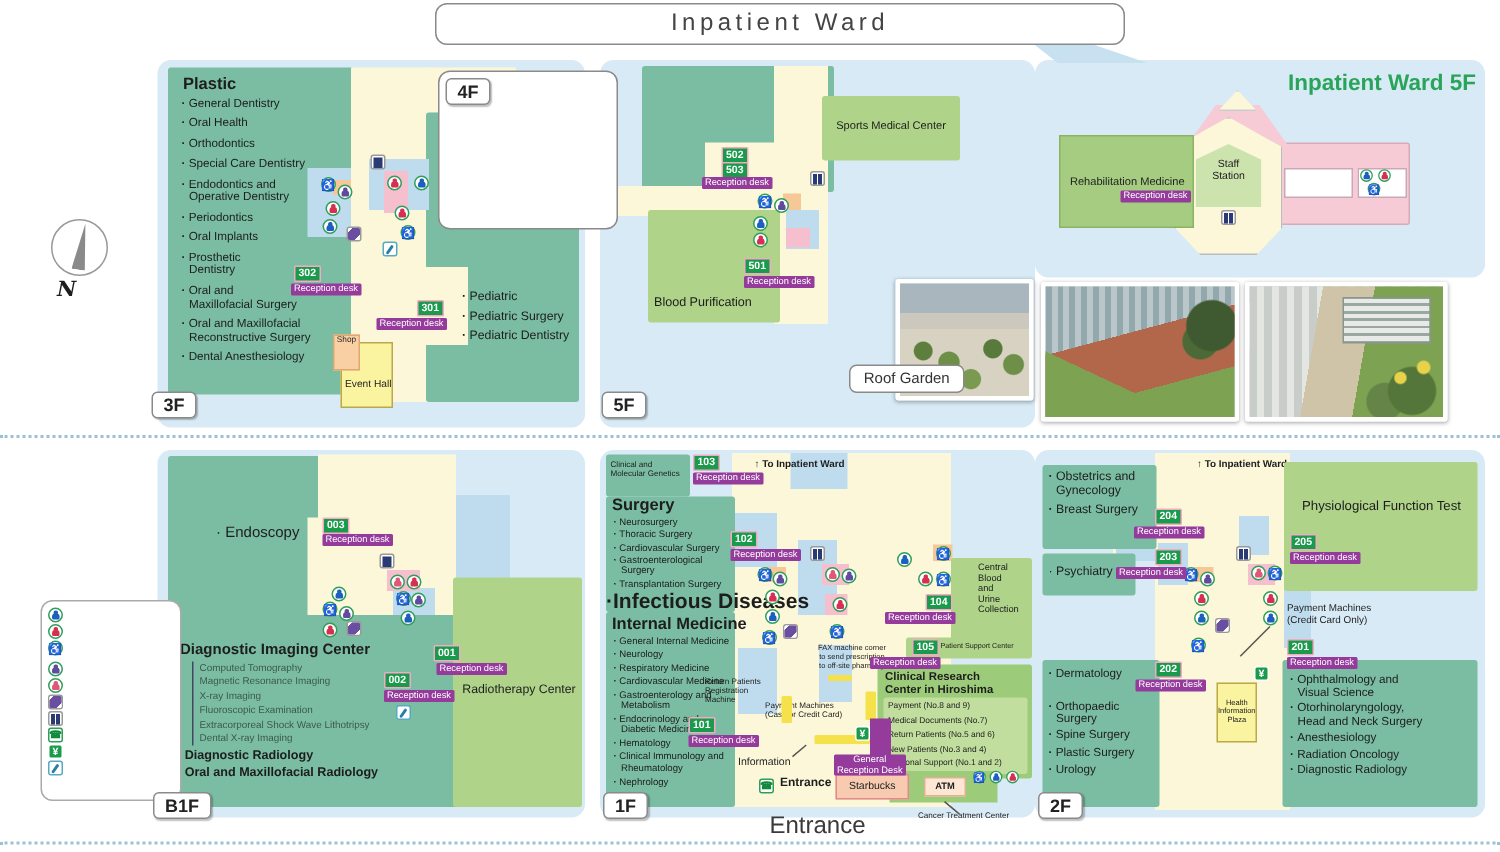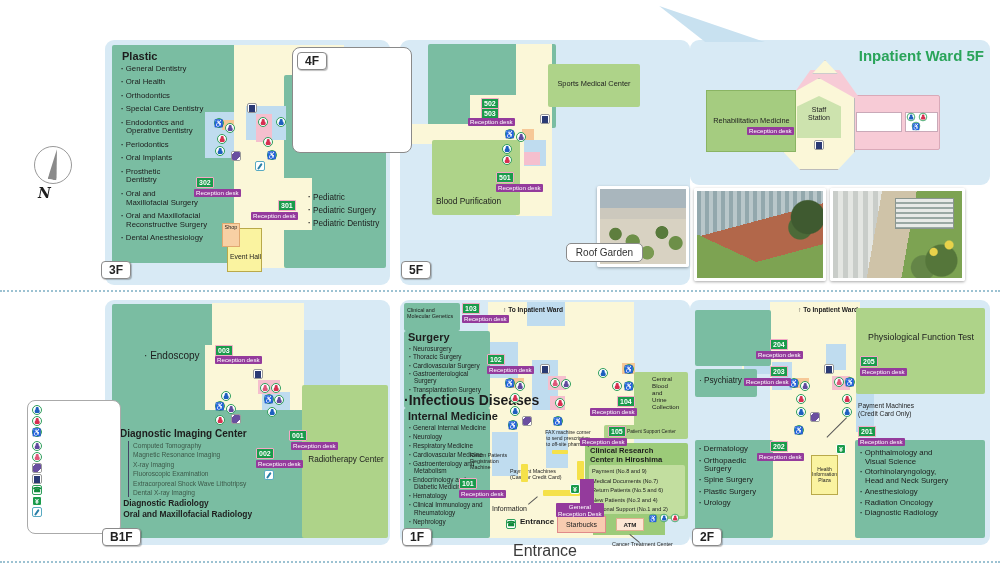--- a/index.html
+++ b/index.html
@@ -80,20 +80,23 @@
     repeating-linear-gradient(90deg,#c9cdc9 0 5px,#e4e6e2 5px 10px),
     linear-gradient(#aab6bb 0 12%,#dfe2de 12% 46%,#c4c4ba 46% 100%)}
   .bld{position:absolute;background:repeating-linear-gradient(#e8eae8 0 3px,#9aa8a4 3px 5px);border:1px solid #8a958f}
 </style>
 </head>
 <body>
 
 <div id="canvas">
 
   <div class="abs" style="left:650px;top:6px;width:115px;height:36px;background:#c8e1f0;clip-path:polygon(8% 0,100% 100%,48% 100%);z-index:1"></div>
+  <div class="abs" style="left:290px;top:2px;width:460px;height:28px;background:#fff;border:1.5px solid #8a8a8a;border-radius:8px;z-index:2;display:flex;align-items:center;justify-content:center">
+    <span data-bind="header.title" style="font-size:16px;letter-spacing:3px;color:#444">Inpatient Ward</span>
+  </div>
 
   <div class="abs" style="left:34px;top:146px;width:38px;height:38px;border:1px solid #999;border-radius:50%;background:#fff"></div>
   <div class="abs" style="left:50px;top:149px;width:9px;height:31px;background:#8a8a8a;clip-path:polygon(50% 0,100% 100%,0 100%);transform:rotate(9deg);z-index:2"></div>
   <div class="txt" data-bind="compass_label" style="left:38px;top:185px;font-family:'DejaVu Serif',serif;font-style:italic;font-weight:bold;font-size:14px">N</div>
 
   <div class="dots" style="top:290px"></div>
   <div class="dots" style="top:561px"></div>
 
   <div class="panel" style="left:105px;top:40px;width:285px;height:245px"></div>
   <div class="blk teal" style="left:112px;top:45px;width:124px;height:218px"></div>
@@ -439,39 +442,44 @@
   <div class="blk cream" style="left:770px;top:302px;width:90px;height:238px"></div>
   <div class="blk cream" style="left:742px;top:338px;width:30px;height:36px"></div>
   <div class="blk bp" style="left:744px;top:344px;width:26px;height:30px"></div>
   <div class="blk bp" style="left:856px;top:386px;width:18px;height:46px"></div>
   <div class="blk bp" style="left:772px;top:362px;width:20px;height:28px"></div>
   <div class="blk bp" style="left:826px;top:344px;width:20px;height:26px"></div>
   <div class="blk pkp" style="left:832px;top:376px;width:18px;height:14px"></div>
   <div class="blk orp" style="left:796px;top:378px;width:13px;height:10px"></div>
   <div class="note" data-bind="to_inpatient_ward" style="left:798px;top:306px;font-size:6.6px;font-weight:bold">↑ To Inpatient Ward</div>
   <div class="blk teal" style="left:695px;top:310px;width:76px;height:56px"></div>
+  <div class="vlist" style="left:699px;top:314px;width:74px;font-size:8.2px;line-height:8.8px">
+      <div class="li" style="margin-bottom:4px">Obstetrics and
+Gynecology</div>
+      <div class="li" style="margin-bottom:4px">Breast Surgery</div>
+    </div>
   <div class="badge" data-bind="f2.rec204" style="left:770px;top:339px">204</div>
   <div class="recdesk" data-bind="reception_desk" style="left:756px;top:351px">Reception desk</div>
   <div class="badge" data-bind="f2.rec203" style="left:770px;top:366px">203</div>
   <div class="recdesk" data-bind="reception_desk" style="left:744px;top:378px">Reception desk</div>
   <div class="blk teal" style="left:695px;top:369px;width:62px;height:28px"></div>
   <div class="txt" style="left:699px;top:376px;font-size:8.2px"><span>· </span><span data-bind="f2.psychiatry" style="display:inline">Psychiatry</span></div>
   <div class="blk lg" style="left:856px;top:308px;width:129px;height:86px"></div>
   <div class="h" data-bind="f2.physio" style="left:858px;top:332px;width:126px;font-size:8.8px;text-align:center;font-weight:normal">Physiological Function Test</div>
   <div class="badge" data-bind="f2.rec205" style="left:860px;top:356px">205</div>
   <div class="recdesk" data-bind="reception_desk" style="left:860px;top:368px">Reception desk</div>
   <div class="note" data-bind="f2.payment" style="left:858px;top:402px;font-size:6.6px;line-height:7.6px">Payment Machines
 (Credit Card Only)</div>
   <div class="line" style="left:847px;top:418px;width:28px;transform:rotate(135deg)"></div>
   <div class="sq pay" style="left:836px;top:444px">¥</div>
   <div class="badge" data-bind="f2.rec201" style="left:858px;top:426px">201</div>
   <div class="recdesk" data-bind="reception_desk" style="left:858px;top:438px">Reception desk</div>
   <div class="blk teal" style="left:695px;top:440px;width:78px;height:98px"></div>
   <div class="vlist" style="left:699px;top:445px;width:76px;font-size:7.8px;line-height:8.6px">
-      <div class="li" style="margin-bottom:3px">Dermatology</div>
+      <div class="li" style="margin-bottom:13px">Dermatology</div>
       <div class="li" style="margin-bottom:2.6px">Orthopaedic
 Surgery</div>
       <div class="li" style="margin-bottom:2.6px">Spine Surgery</div>
       <div class="li" style="margin-bottom:2.6px">Plastic Surgery</div>
       <div class="li" style="margin-bottom:2.6px">Urology</div>
     </div>
   <div class="badge" data-bind="f2.rec202" style="left:770px;top:441px">202</div>
   <div class="recdesk" data-bind="reception_desk" style="left:757px;top:453px">Reception desk</div>
   <div class="blk" style="left:811px;top:455px;width:27px;height:40px;background:#faf3a0;border:1px solid #b9a94a;z-index:2;display:flex;align-items:center;justify-content:center">
     <span data-bind="f2.health_plaza" style="font-size:5px;line-height:5.6px;text-align:center;white-space:pre-line">Health

